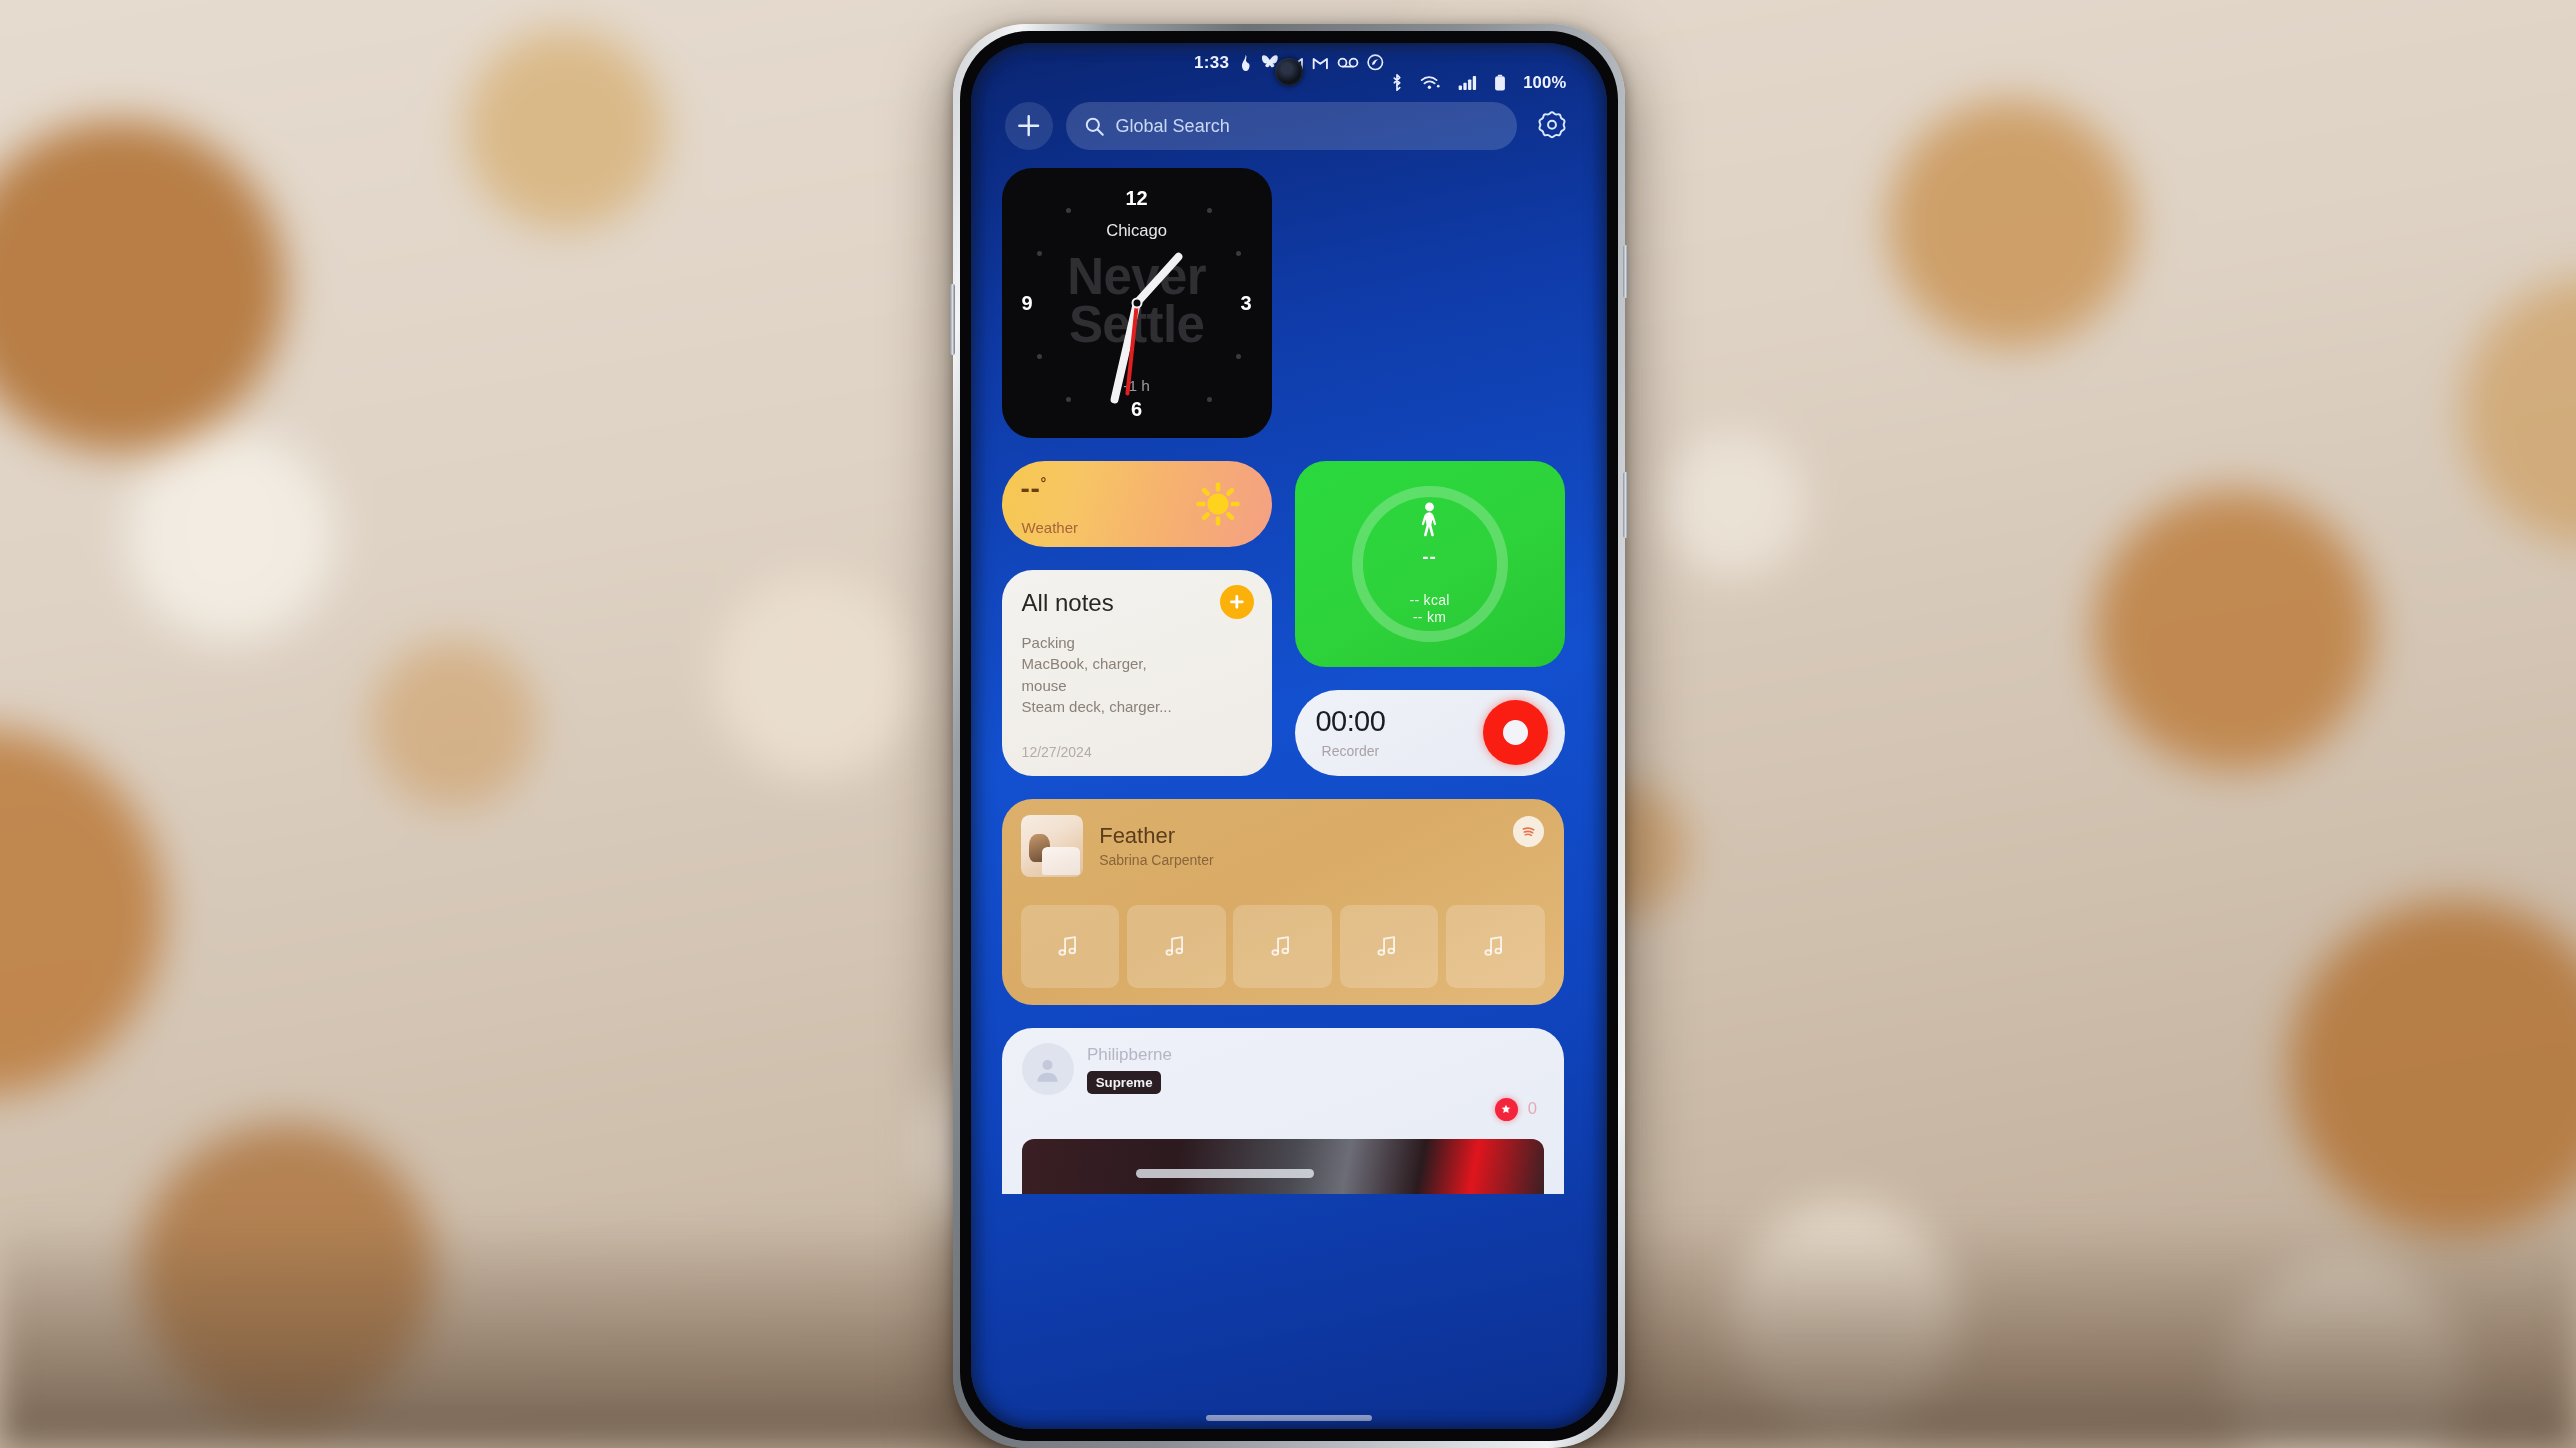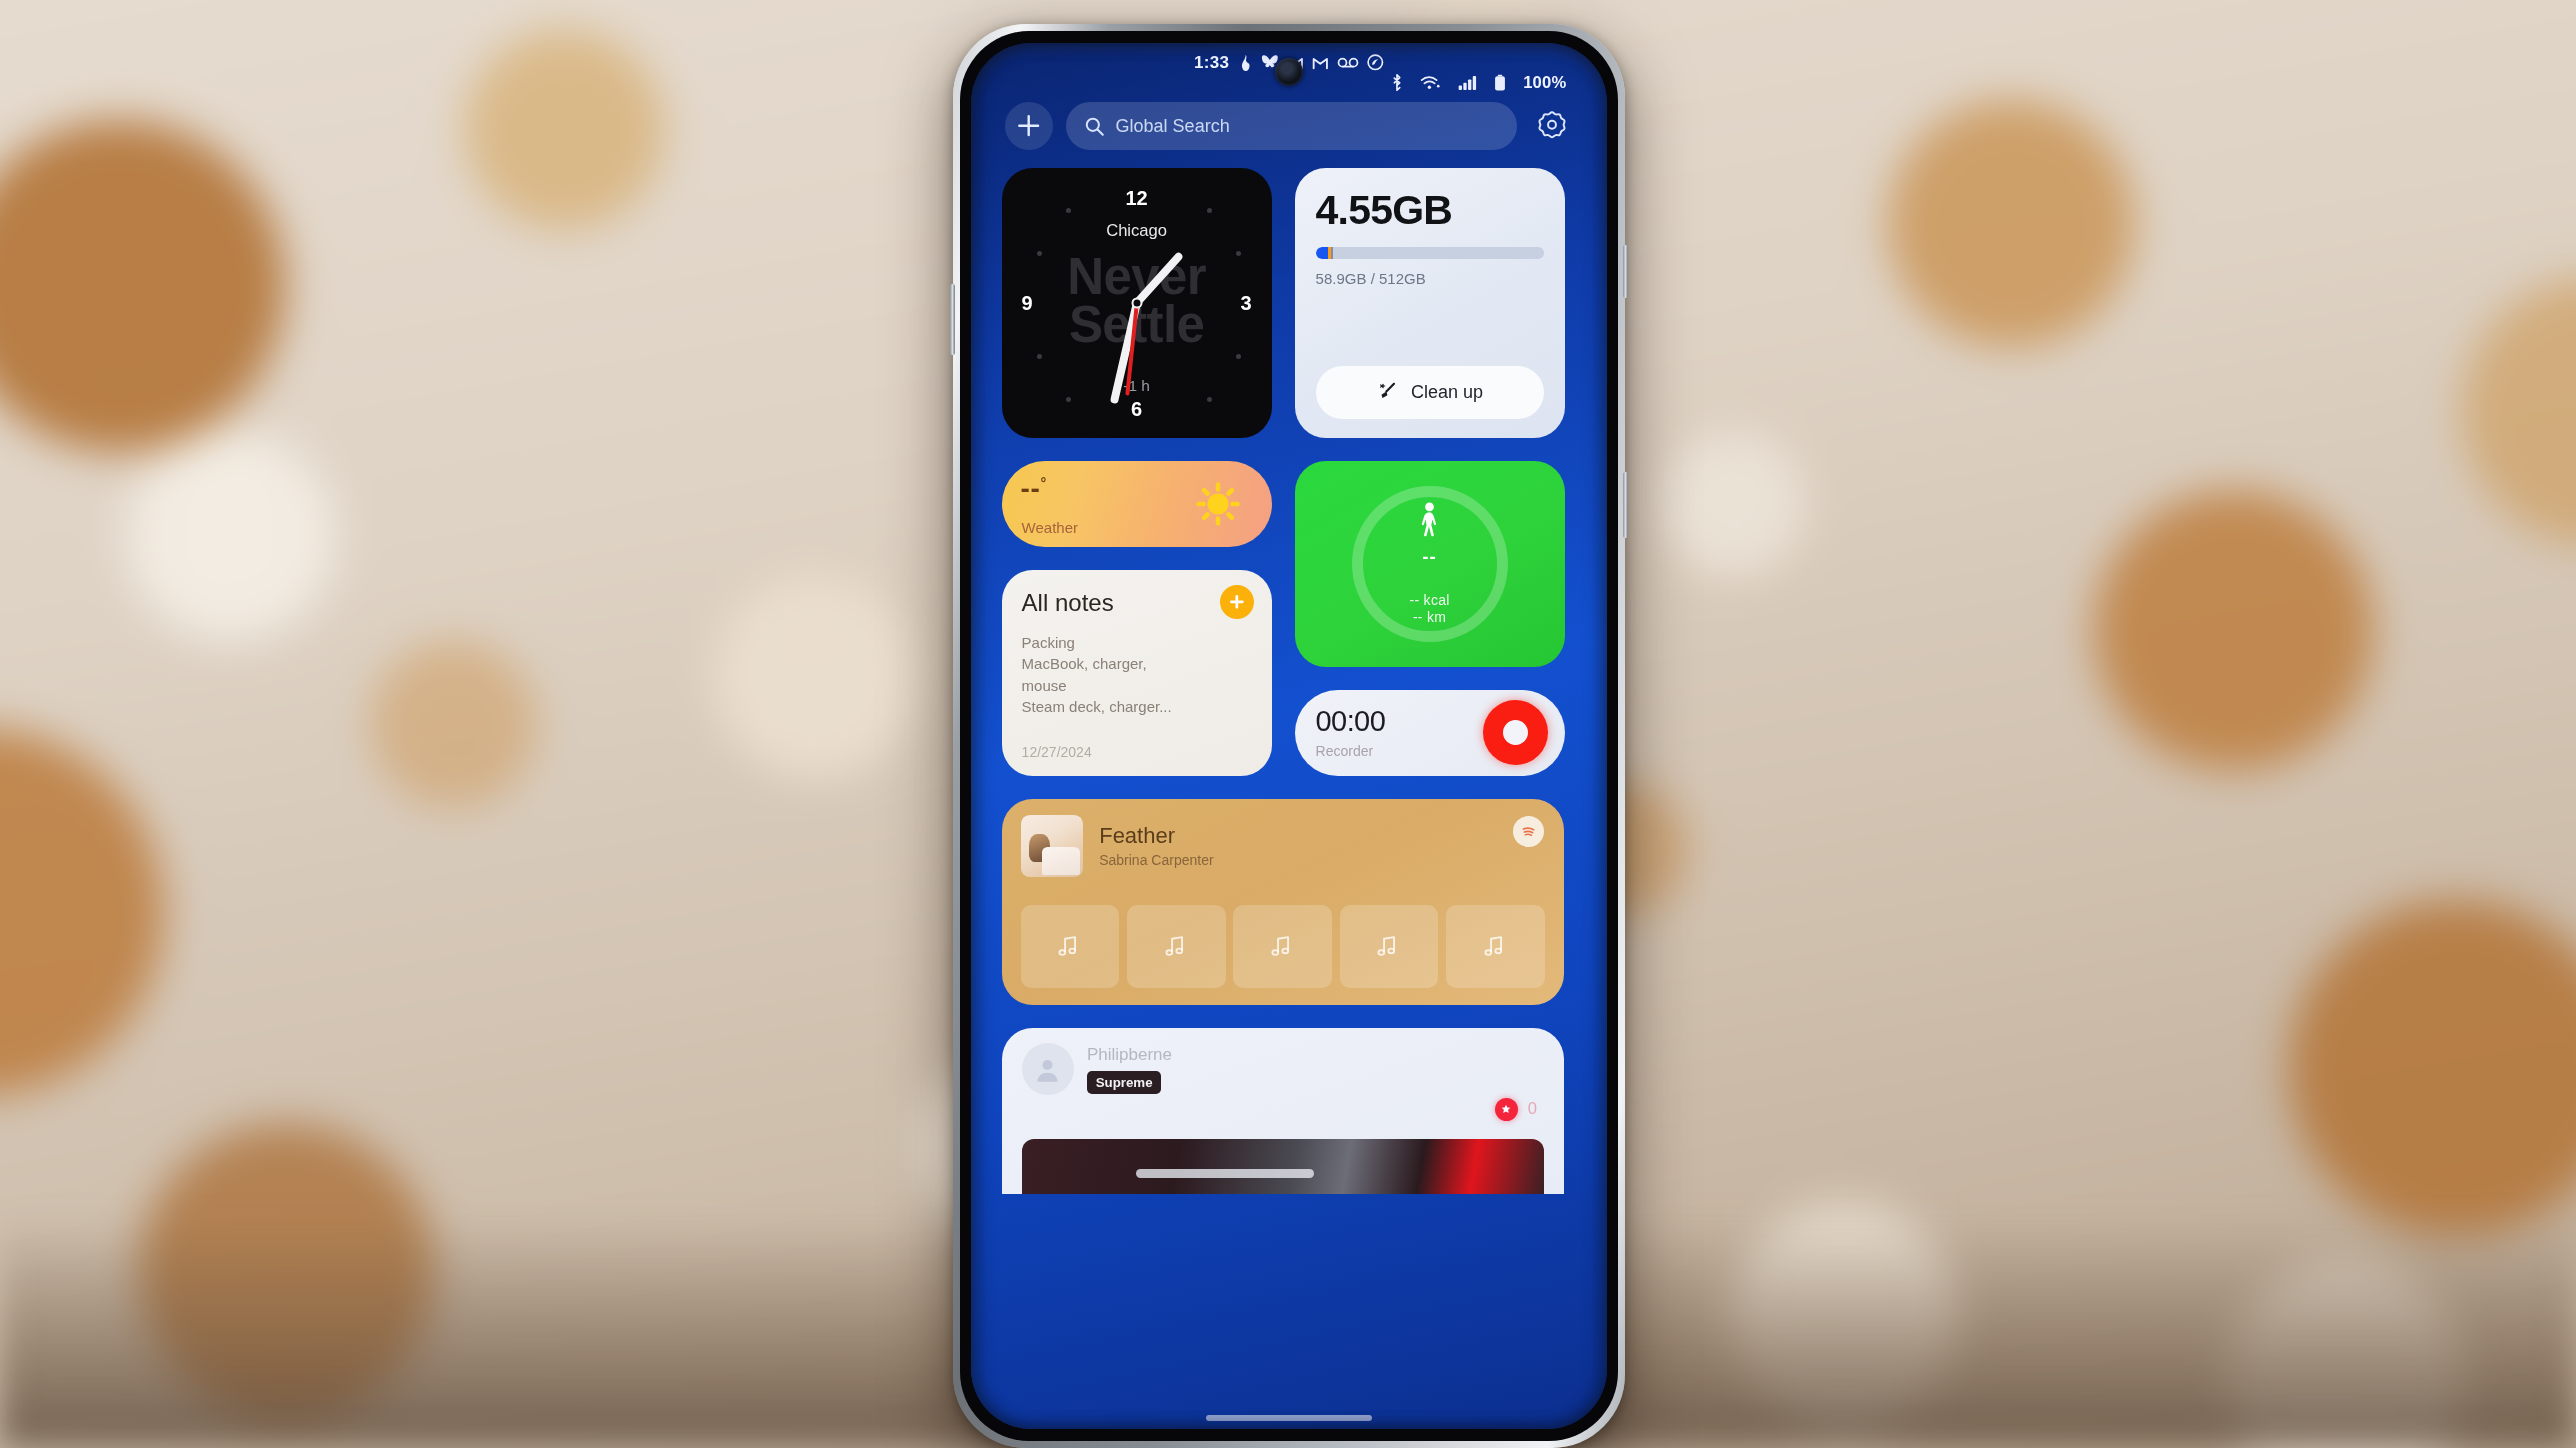--- a/index.html
+++ b/index.html
@@ -209,21 +209,21 @@
   #nt-date { margin-top: auto; font-size: 14px; color: #b4aca4; }
 
   
   #rec-w {
     width: 270px; height: 86px; border-radius: 43px;
     background: linear-gradient(150deg,#f0f2f8 0%,#e6eaf3 100%);
     display: flex; align-items: center; padding: 0 16.6px 0 21px; position: relative;
   }
   #rec-txt { display: flex; flex-direction: column; }
   #rec-time { font-size: 29px; color: #1a1c22; letter-spacing: -0.6px; line-height: 1.05; }
-  #rec-label { font-size: 14px; color: #a9a2a8; margin-top: 6px; }
+  #rec-label { font-size: 14px; color: #a9a2a8; margin-top: 6px; text-align: center; }
   #rec-btn {
     margin-left: auto; width: 65px; height: 65px; border-radius: 50%;
     background: #fa1e12;
     display: flex; align-items: center; justify-content: center;
     box-shadow: 0 0 10px rgba(250,30,18,.45);
   }
   #rec-btn-hole { width: 25.4px; height: 25.4px; border-radius: 50%; background: #f2f4fa; }
 
   
   #music-w {
@@ -410,37 +410,20 @@
             <span id="city">Chicago</span>
             <div id="brand">Never
 Settle</div>
             <span id="tzoff">-1 h</span>
             <div id="hand-hour"></div>
             <div id="hand-min"></div>
             <div id="hand-sec"></div>
             <div id="hand-cap"></div>
           </div>
 
-          <div class="card" id="storage-w">
-            <div id="st-big">4.55GB</div>
-            <div id="st-track">
-              <div id="st-seg-a"></div>
-              <div id="st-seg-b"></div>
-              <div id="st-seg-c"></div>
-            </div>
-            <div id="st-sub">58.9GB / 512GB</div>
-            <div id="st-clean">
-              <svg width="24" height="24" viewBox="0 0 44 44">
-                <path d="M33 7l-14 14" stroke="#1a1c22" stroke-width="4" stroke-linecap="round"></path>
-                <path d="M19 21l-9 6 2 6 9-5z" fill="#1a1c22"></path>
-                <path d="M13 8v6M10 11h6M8.5 8.8l4.2 4.2M12.7 8.8L8.5 13" stroke="#1a1c22" stroke-width="2.2" stroke-linecap="round"></path>
-              </svg>
-              <span id="st-clean-label">Clean up</span>
-            </div>
-          </div>
         </div>
 
         <div class="row">
           <div style="display:flex;flex-direction:column;gap:23px">
             <div class="card" id="weather-w">
               <div id="wx-temp"><span>--</span><span id="wx-deg">°</span></div>
               <span id="wx-label">Weather</span>
               <svg id="wx-sun" width="48" height="48" viewBox="0 0 86 86">
                 <circle cx="43" cy="43" r="19" fill="#ffd21e"></circle>
                 <g stroke="#ffd21e" stroke-width="8" stroke-linecap="round">

